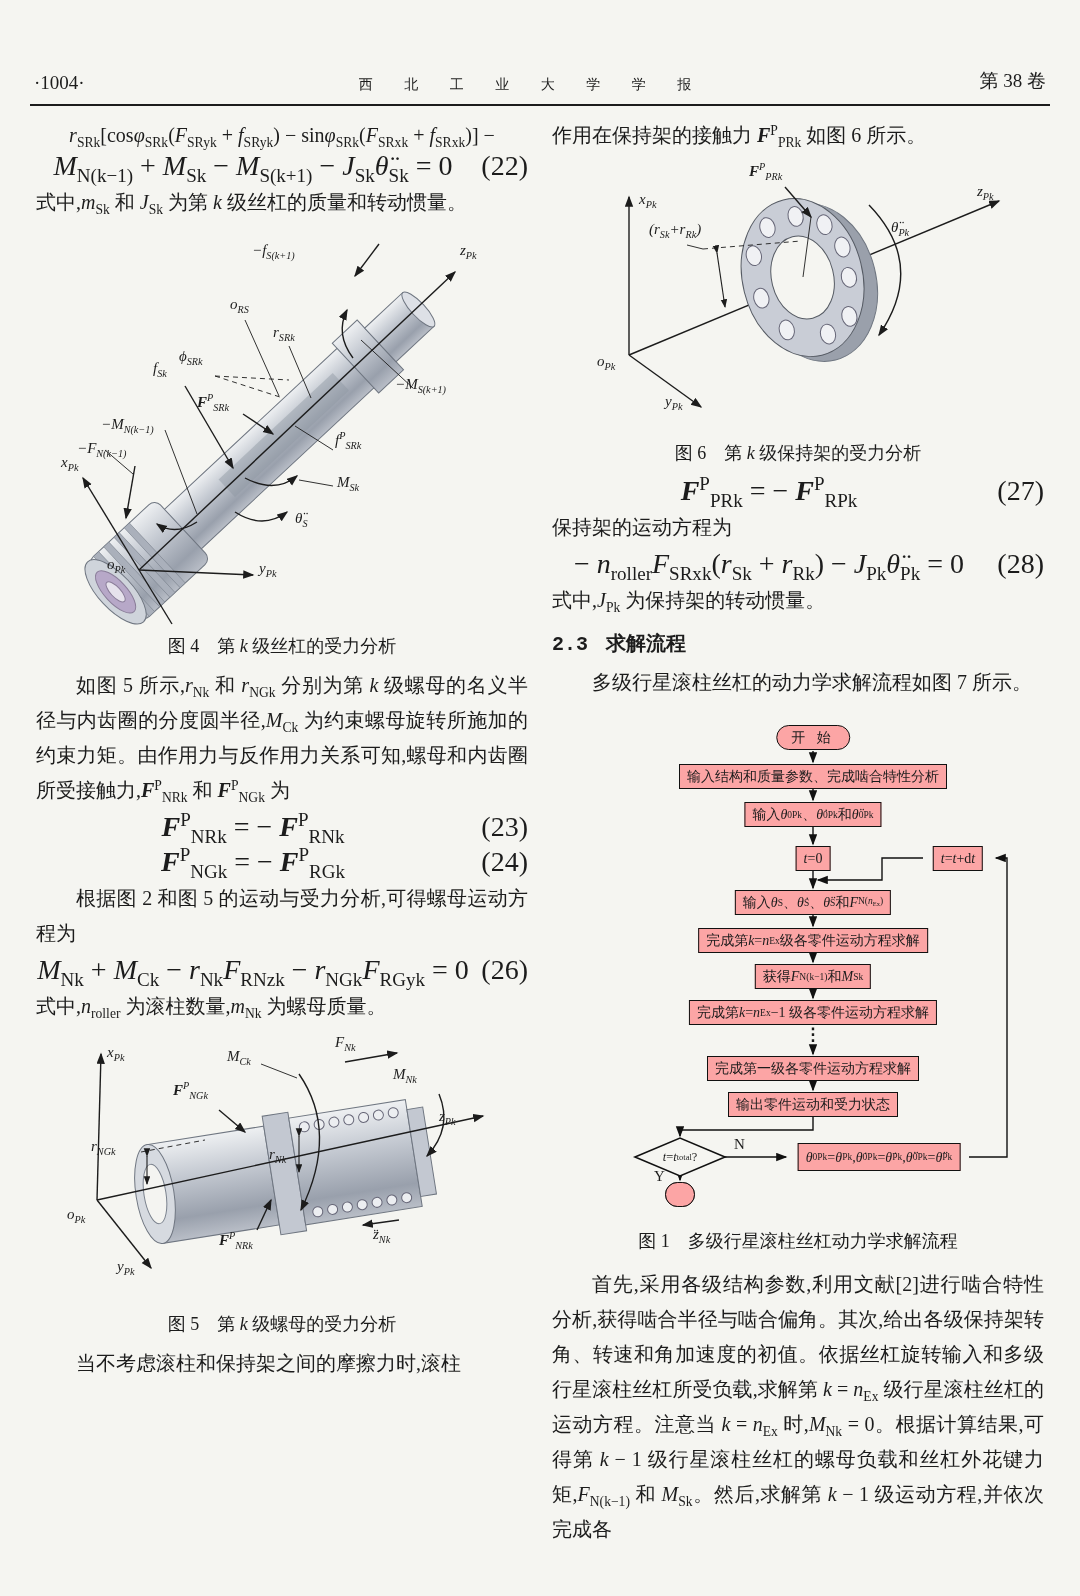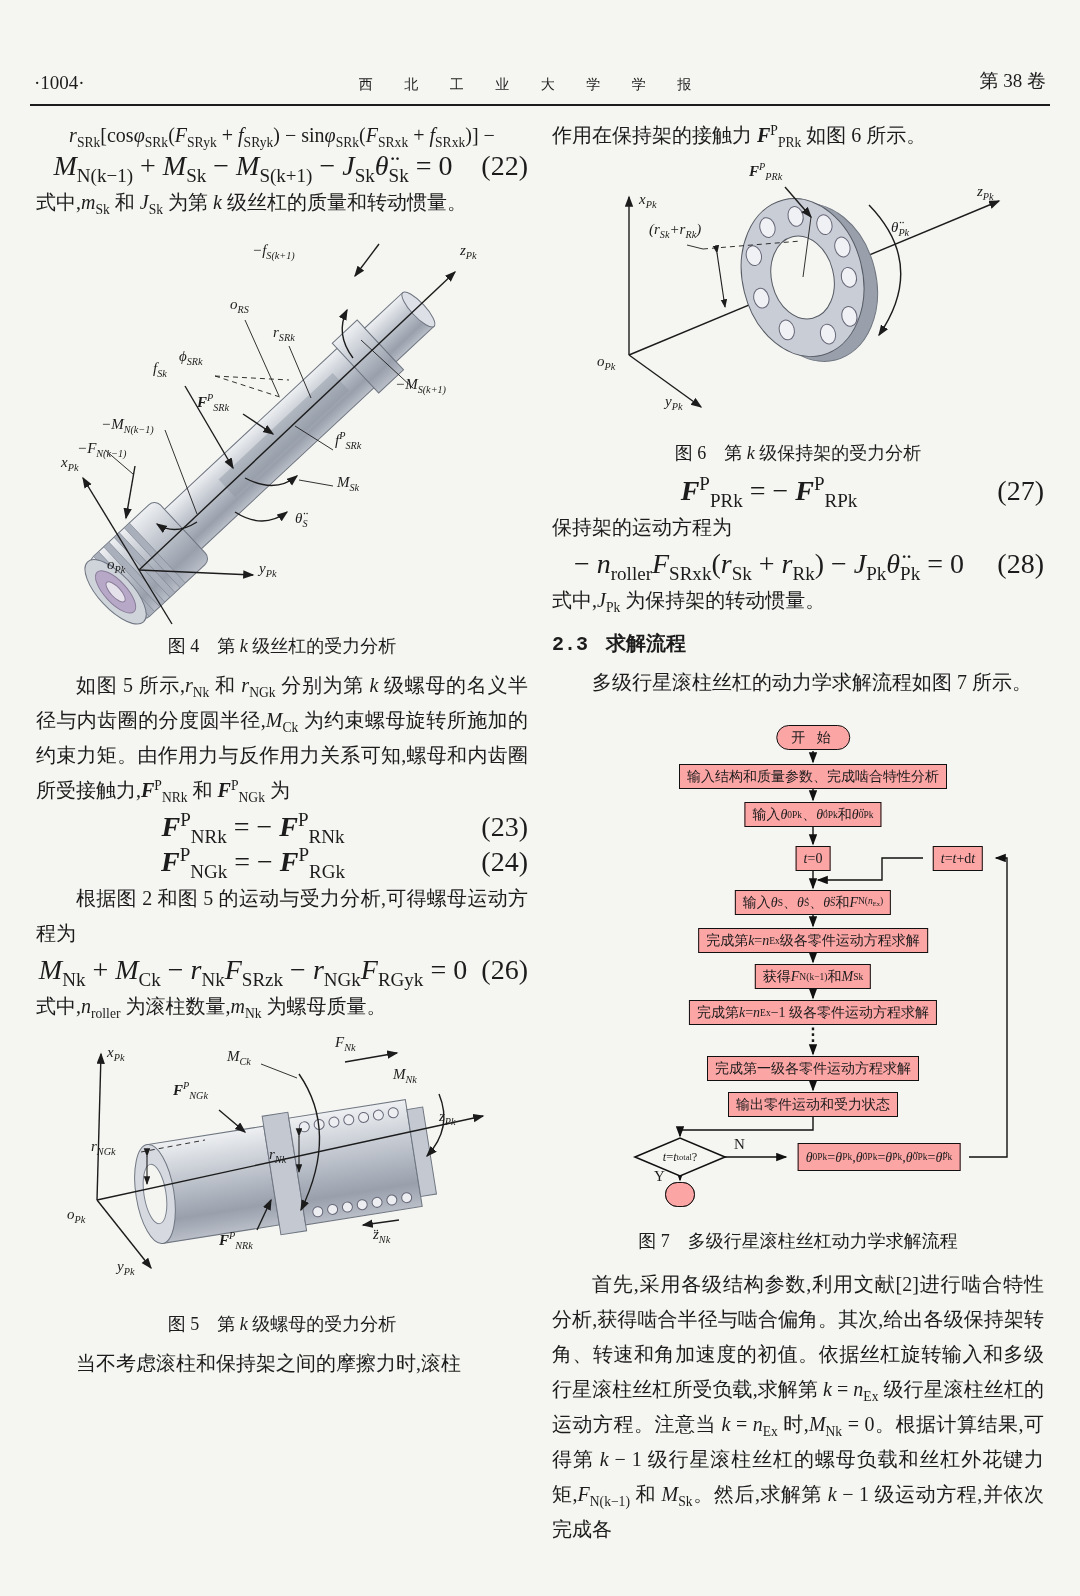--- a/index.html
+++ b/index.html
@@ -153,21 +153,21 @@
     <div class="en">(23)</div>
   </div>
   <div class="eq">
     <div class="eb"><b class="bi">F</b><sup>P</sup><sub>NGk</sub> = − <b class="bi">F</b><sup>P</sup><sub>RGk</sub></div>
     <div class="en">(24)</div>
   </div>
 
   <p class="body indent">根据图 2 和图 5 的运动与受力分析,可得螺母运动方程为</p>
 
   <div class="eq">
-    <div class="eb"><i>M</i><sub>Nk</sub> + <i>M</i><sub>Ck</sub> − <i>r</i><sub>Nk</sub><i>F</i><sub>SRzk</sub> − <i>r</i><sub>NGk</sub><i>F</i><sub>RGyk</sub> = 0</div>
+    <div class="eb"><i>M</i><sub>Nk</sub> + <i>M</i><sub>Ck</sub> − <i>r</i><sub>Nk</sub><i>F</i><sub>RNzk</sub> − <i>r</i><sub>NGk</sub><i>F</i><sub>RGyk</sub> = 0</div>
     <div class="en">(26)</div>
   </div>
 
   <p class="body">式中,<i>n</i><sub>roller</sub> 为滚柱数量,<i>m</i><sub>Nk</sub> 为螺母质量。</p>
 
   <div class="figure fig5">
     <svg width="470" height="272" viewBox="0 0 470 272">
       <defs>
         <marker id="ah5" markerWidth="9" markerHeight="8" refX="7" refY="3" orient="auto">
           <path d="M0,0L8,3L0,6z" fill="#1c1c1c"></path>
@@ -344,16 +344,16 @@
     <div class="fbox" style="left:261px;top:382px">输出零件运动和受力状态</div>
     <div class="fdiamond">
       <span class="dtext"><i>t</i>=<i>t</i><sub>total</sub>?</span>
     </div>
     <div class="fbox" style="left:327px;top:433px;height:28px"><i>θ</i><sup>0</sup><sub>Pk</sub>=<i>θ</i><sub>Pk</sub>,<i>θ̇</i><sup>0</sup><sub>Pk</sub>=<i>θ̇</i><sub>Pk</sub>,<i>θ̈</i><sup>0</sup><sub>Pk</sub>=<i>θ̈</i><sub>Pk</sub></div>
     <div class="fbox fellipse" style="left:128px;top:472px"></div>
     <div class="fbox fellipse" style="left:128px;top:472px"></div>
     <div class="flabel" style="left:182px;top:426px">N</div>
     <div class="flabel" style="left:102px;top:458px">Y</div>
   </div>
-  <div class="caption" style="margin-top:14px">图 7　多级行星滚柱丝杠动力学求解流程</div>
+  <div class="caption" style="margin-top:14px">图 1　多级行星滚柱丝杠动力学求解流程</div>
 
   <p class="body indent" style="margin-top:14px">首先,采用各级结构参数,利用文献[2]进行啮合特性分析,获得啮合半径与啮合偏角。其次,给出各级保持架转角、转速和角加速度的初值。依据丝杠旋转输入和多级行星滚柱丝杠所受负载,求解第 <i>k</i> = <i>n</i><sub>Ex</sub> 级行星滚柱丝杠的运动方程。注意当 <i>k</i> = <i>n</i><sub>Ex</sub> 时,<i>M</i><sub>Nk</sub> = 0。根据计算结果,可得第 <i>k</i> − 1 级行星滚柱丝杠的螺母负载和丝杠外花键力矩,<i>F</i><sub>N(k−1)</sub> 和 <i>M</i><sub>Sk</sub>。然后,求解第 <i>k</i> − 1 级运动方程,并依次完成各</p>
 </div>
 
 </body></html>

